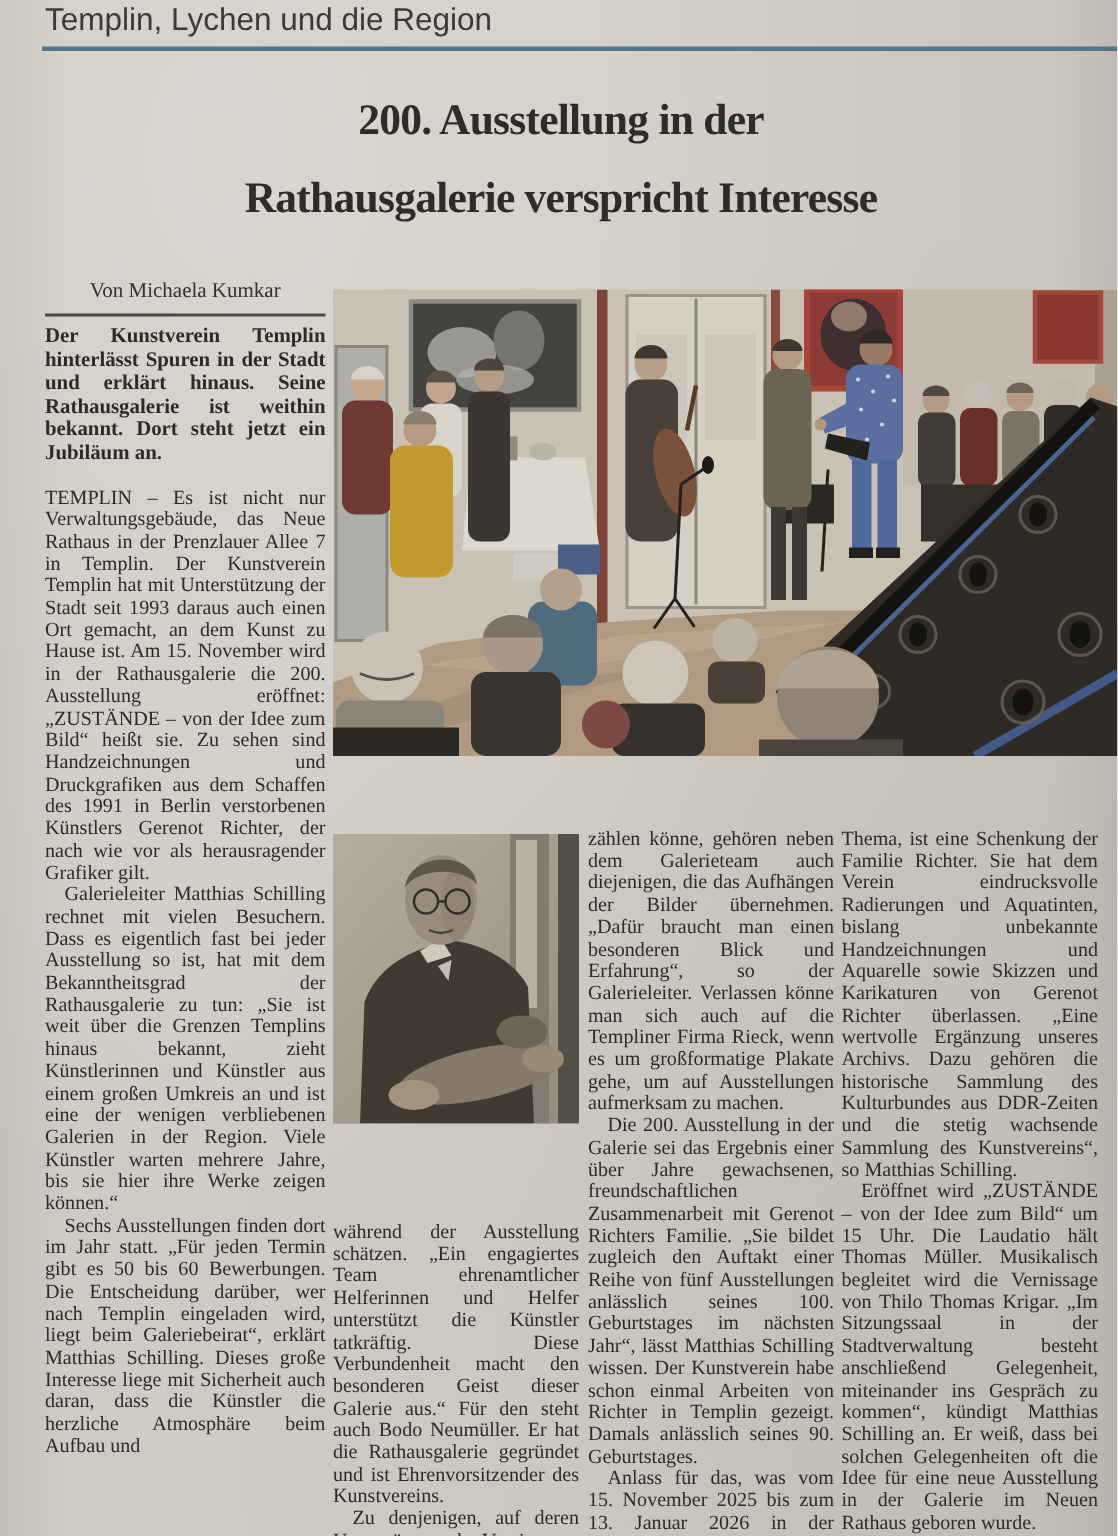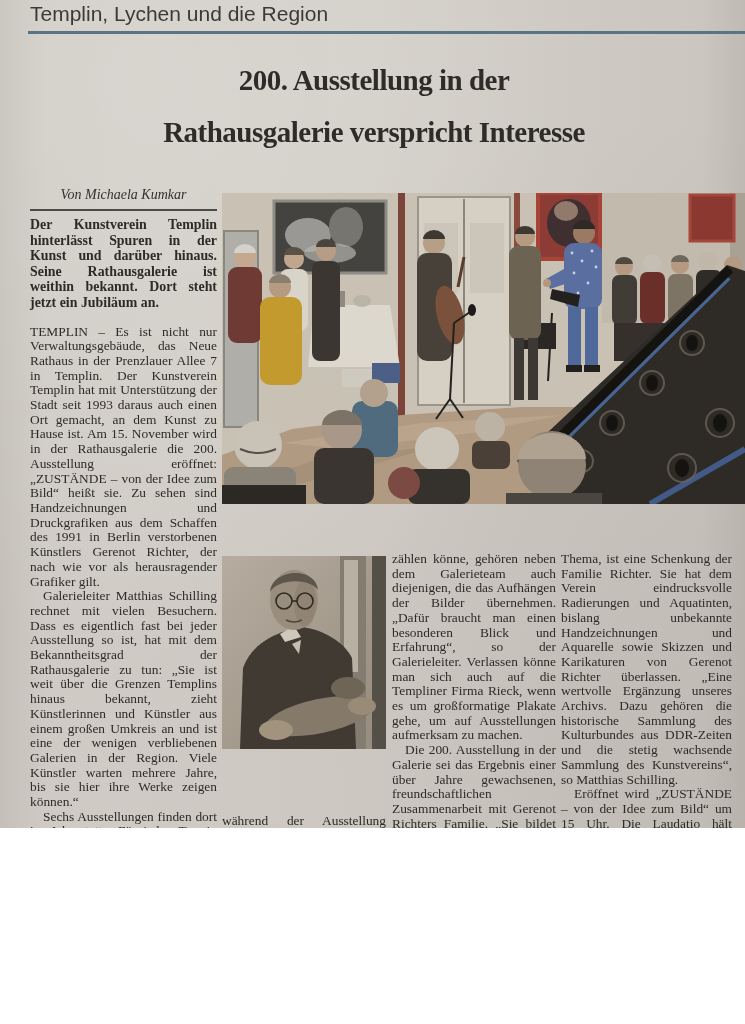--- a/index.html
+++ b/index.html
@@ -1,36 +1,36 @@
 <!DOCTYPE html>
 <html lang="de"><head>
 <meta charset="utf-8">
 <style>
   html,body{margin:0;padding:0;}
   .page{
-    position:relative; width:745px; height:828px; overflow:hidden;
+    position:relative; width:745px; height:1024px; overflow:hidden;
     background:
       radial-gradient(ellipse at 20% 10%, rgba(255,255,255,.18), rgba(0,0,0,0) 55%),
       radial-gradient(ellipse at 85% 90%, rgba(90,85,75,.10), rgba(0,0,0,0) 60%),
       linear-gradient(90deg, #c4c0b9 0%, #cfcbc4 6%, #d2cec7 50%, #cbc7c0 94%, #bfbbb4 100%);
     font-family:"Liberation Serif", serif; color:#2d2b28;
   }
   .section-title{
     position:absolute; left:30px; top:2px; width:500px;
     font-family:"Liberation Sans", sans-serif; font-size:21px; color:#3b3a37;
   }
   .rule-blue{ position:absolute; left:28px; top:31px; width:717px; height:3px; background:#577584; }
   .headline{
     position:absolute; left:8px; top:54px; width:732px; text-align:center;
     font-family:"Liberation Serif", serif; font-weight:bold; font-size:29px; line-height:52px;
     color:#2e2c29; letter-spacing:-0.5px;
   }
   .byline{
     position:absolute; left:30px; top:187px; width:187px; text-align:center;
-    font-style:italic; font-size:14px; color:#33312d;
+    font-size:14px; color:#33312d;
   }
   .byline-rule{ position:absolute; left:30px; top:209px; width:187px; height:2px; background:#4c4a46; }
 
   .col{ position:absolute; font-size:13.4px; line-height:14.7px; text-align:justify; color:#2d2b28;}
   .col p{ margin:0; }
   .col p.indent{ text-indent:13px; }
   .col1{ left:30px; top:217px; width:187px; }
   .lead{ font-weight:bold; font-size:13.9px; line-height:15.6px; margin-bottom:14px !important; }
 
   .col2{ left:222px; top:814px; width:164px; }
@@ -271,21 +271,21 @@
         <ellipse cx="98" cy="160" rx="56" ry="17" fill="#857a6a" transform="rotate(-12 98 160)"></ellipse>
         <ellipse cx="54" cy="174" rx="17" ry="10" fill="#a2937f"></ellipse>
         <ellipse cx="140" cy="150" rx="14" ry="9" fill="#9a8b77"></ellipse>
         <ellipse cx="126" cy="132" rx="17" ry="11" fill="#6e6557"></ellipse>
       </g>
     </svg>
   </div>
 
 
   <div class="col col1">
-    <p class="lead">Der Kunstverein Templin hinterlässt Spuren in der Kunst und darüber hinaus. Seine Rathausgalerie ist weithin bekannt. Dort steht jetzt ein Jubiläum an.</p>
+    <p class="lead">Der Kunstverein Templin hinterlässt Spuren in der Stadt und erklärt hinaus. Seine Rathausgalerie ist weithin bekannt. Dort steht jetzt ein Jubiläum an.</p>
     <p>TEMPLIN – Es ist nicht nur Verwaltungsgebäude, das Neue Rathaus in der Prenzlauer Allee 7 in Templin. Der Kunstverein Templin hat mit Unterstützung der Stadt seit 1993 daraus auch einen Ort gemacht, an dem Kunst zu Hause ist. Am 15. November wird in der Rathausgalerie die 200. Ausstellung eröffnet: „ZUSTÄNDE – von der Idee zum Bild“ heißt sie. Zu sehen sind Handzeichnungen und Druckgrafiken aus dem Schaffen des 1991 in Berlin verstorbenen Künstlers Gerenot Richter, der nach wie vor als herausragender Grafiker gilt.</p>
     <p class="indent">Galerieleiter Matthias Schilling rechnet mit vielen Besuchern. Dass es eigentlich fast bei jeder Ausstellung so ist, hat mit dem Bekanntheitsgrad der Rathausgalerie zu tun: „Sie ist weit über die Grenzen Templins hinaus bekannt, zieht Künstlerinnen und Künstler aus einem großen Umkreis an und ist eine der wenigen verbliebenen Galerien in der Region. Viele Künstler warten mehrere Jahre, bis sie hier ihre Werke zeigen können.“</p>
     <p class="indent">Sechs Ausstellungen finden dort im Jahr statt. „Für jeden Termin gibt es 50 bis 60 Bewerbungen. Die Entscheidung darüber, wer nach Templin eingeladen wird, liegt beim Galeriebeirat“, erklärt Matthias Schilling. Dieses große Interesse liege mit Sicherheit auch daran, dass die Künstler die herzliche Atmosphäre beim Aufbau und</p>
   </div>
 
   <div class="col col2">
     <p>während der Ausstellung schätzen. „Ein engagiertes Team ehrenamtlicher Helferinnen und Helfer unterstützt die Künstler tatkräftig. Diese Verbundenheit macht den besonderen Geist dieser Galerie aus.“ Für den steht auch Bodo Neumüller. Er hat die Rathausgalerie gegründet und ist Ehrenvorsitzender des Kunstvereins.</p>
     <p class="indent">Zu denjenigen, auf deren Unterstützung der Verein</p>
   </div>
 

